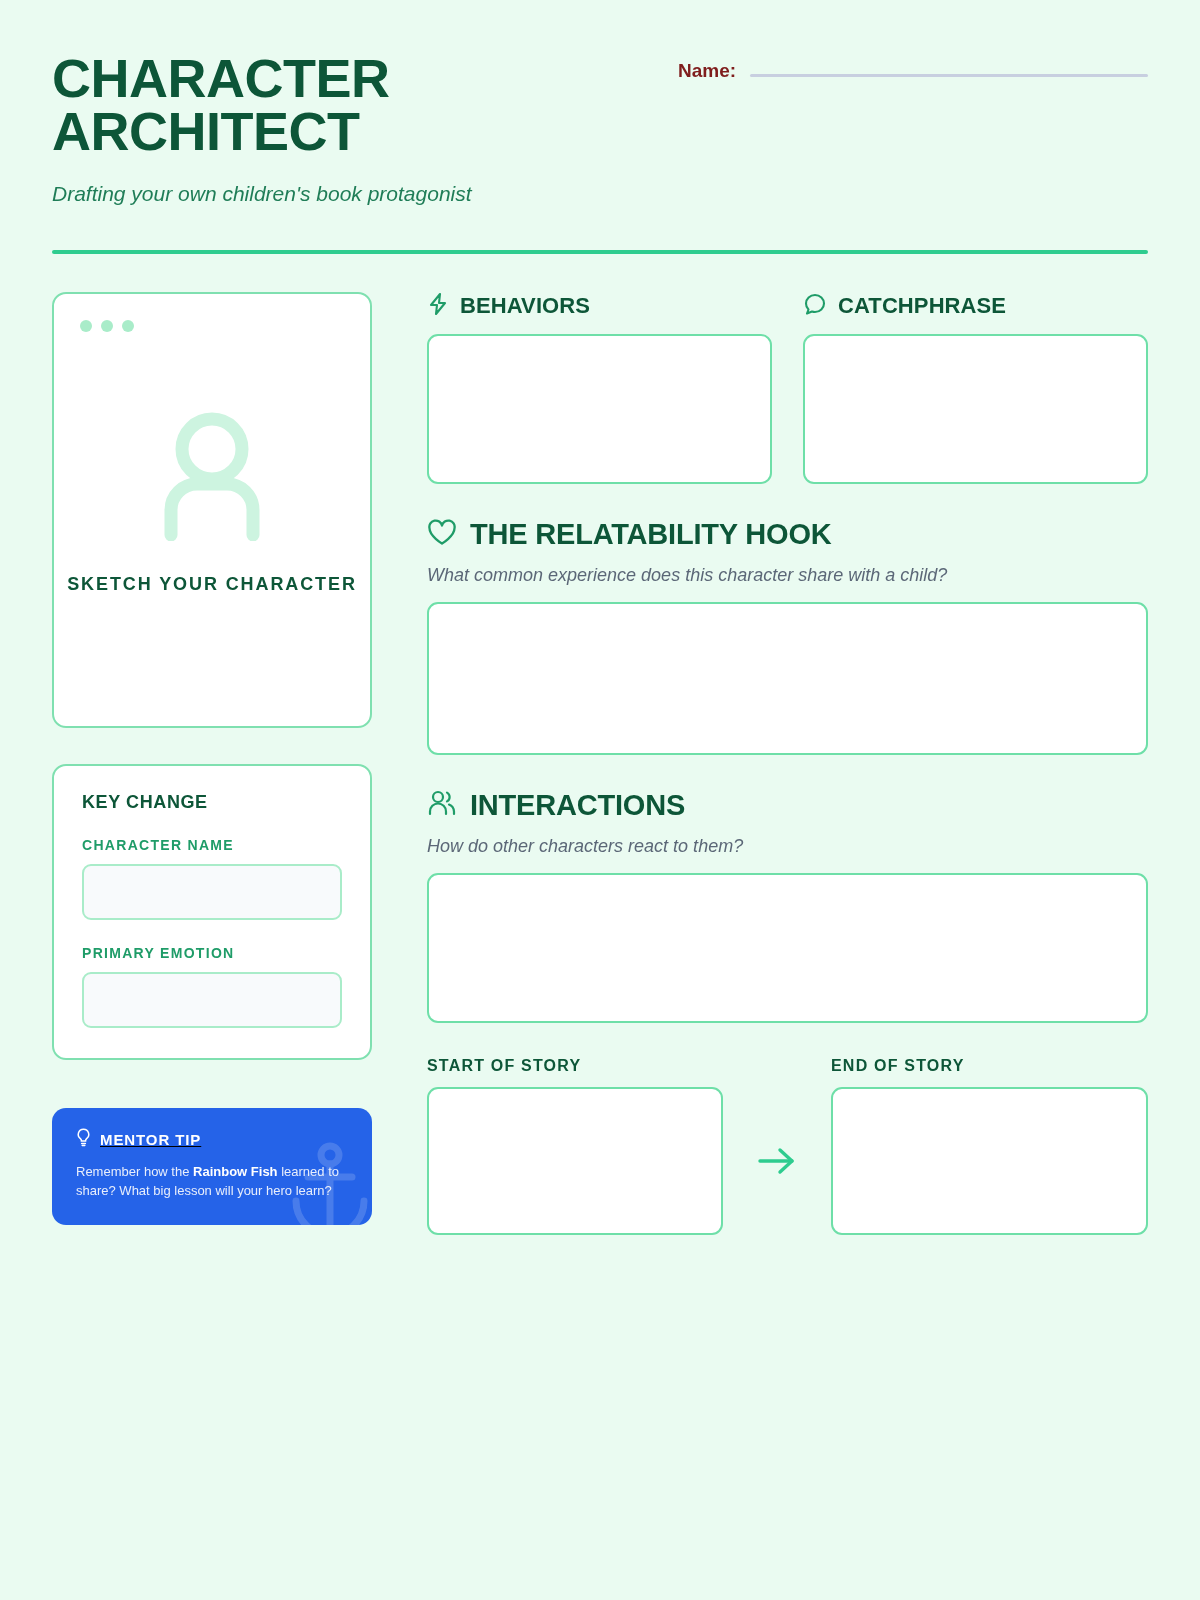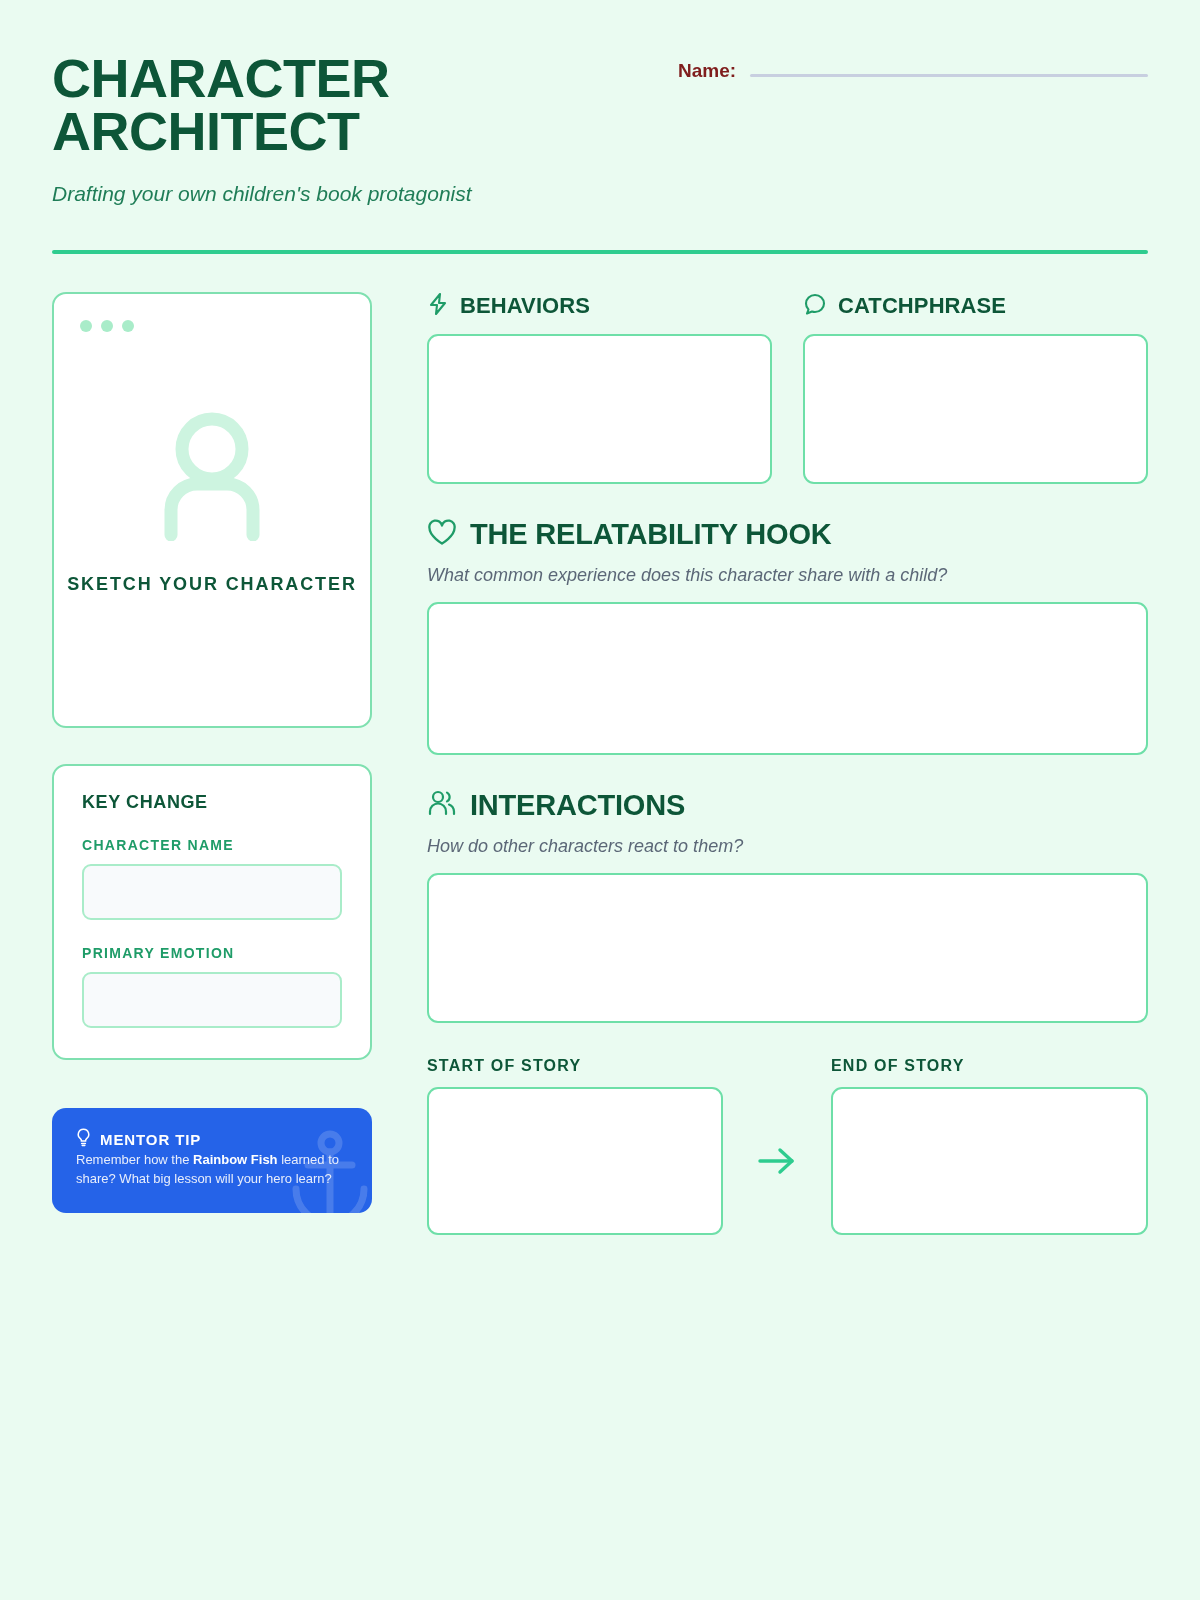--- a/index.html
+++ b/index.html
@@ -168,20 +168,22 @@
     border-radius: 14px;
     padding: 20px 22px 24px 24px;
     position: relative;
     overflow: hidden;
   }
 
   .tip-head {
     display: flex;
     align-items: center;
     gap: 9px;
+    margin-bottom: 12px;
+    text-decoration: underline;
   }
 
   .tip-title {
     font-size: 15px;
     font-weight: 700;
     color: #ffffff;
     letter-spacing: 0.9px;
   }
 
   .tip-text {

